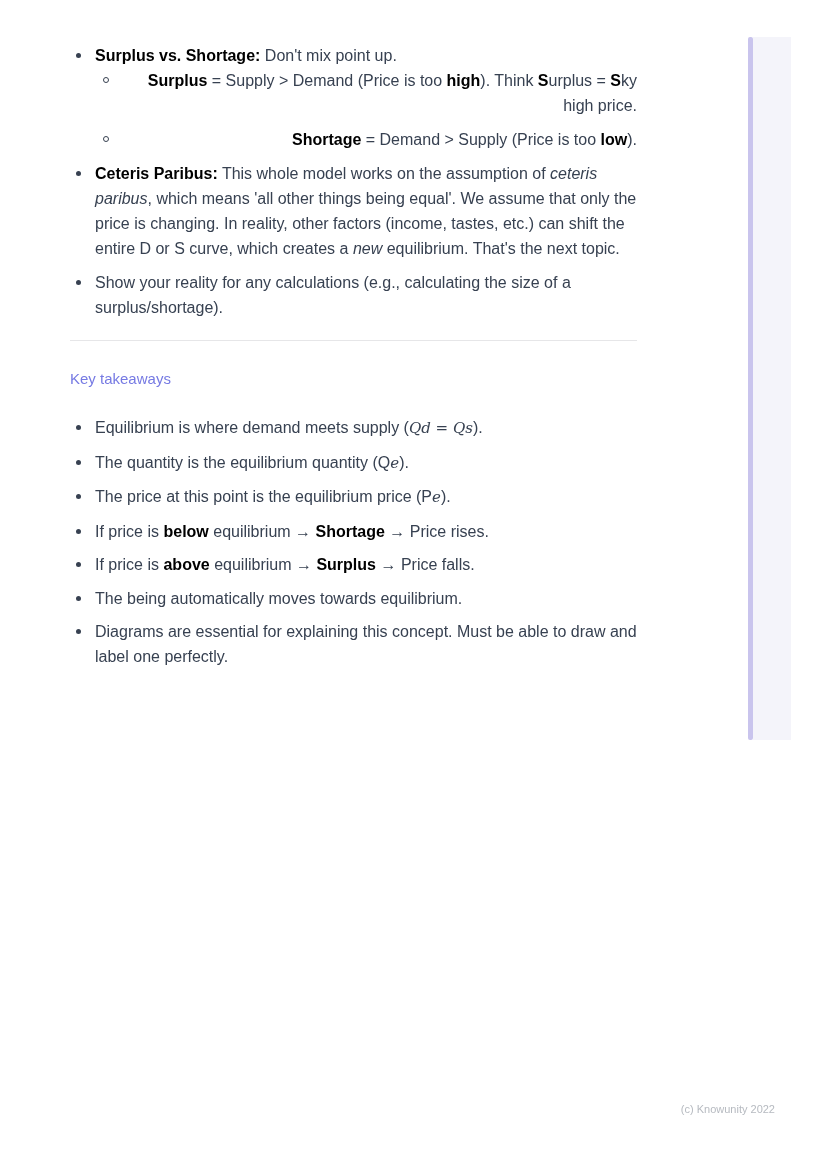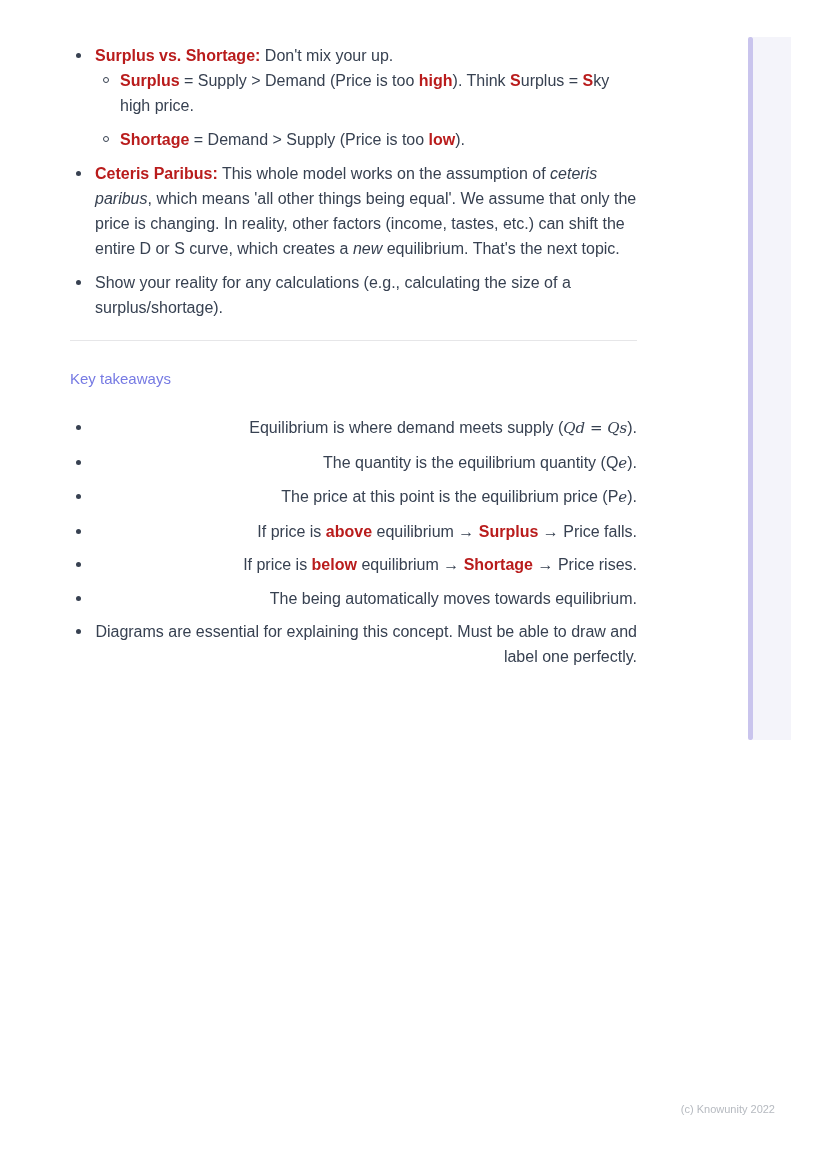--- a/index.html
+++ b/index.html
@@ -26,58 +26,57 @@
   }
   ul.main > li:first-child{margin-top:0;}
   ul.main > li::before{
     content:"";
     position:absolute;
     left:6px;top:10px;
     width:5px;height:5px;
     border-radius:50%;
     background:var(--body-color,#374151);
   }
-  ul.sub{list-style:none;margin:0 0 7px 0;padding:0;}
+  ul.sub{list-style:none;margin:0 0 7px 0;padding:0;text-align:right;}
   ul.sub > li{
     position:relative;
     padding-left:25px;
     margin-top:9px;
   }
   ul.sub > li:first-child{margin-top:0;}
   ul.sub > li::before{
     content:"";
     position:absolute;
     left:8px;top:9px;
     width:4px;height:4px;
     border-radius:50%;
     border:1.5px solid var(--body-color,#374151);
     background:transparent;
   }
-  .b{font-weight:700;color:#b91c1c;}
+  .b{font-weight:700;color:#000000;}
   .i{font-style:italic;}
   .m{font-family:"DejaVu Serif", serif;font-style:italic;font-size:15px;}
   hr.divider{
     border:none;
     border-top:1px solid var(--divider-color,#e6e6e8);
     margin:20px 0 0 0;
     width:567px;
   }
   h2.takeaways{
     margin:23px 0 0 0;
     font-size:15px;
     line-height:30px;
     font-weight:400;
     color:var(--heading-color,#767ae3);
   }
   ul.takeaways-list{list-style:none;margin:21px 0 0 0;padding:0;}
   ul.takeaways-list > li{
     position:relative;
     padding-left:25px;
     margin-top:8.5px;
-    text-align:right;
   }
   ul.takeaways-list > li:first-child{margin-top:0;}
   ul.takeaways-list > li::before{
     content:"";
     position:absolute;
     left:6px;top:10px;
     width:5px;height:5px;
     border-radius:50%;
     background:var(--body-color,#374151);
   }
@@ -108,38 +107,38 @@
     color:var(--footer-color,#b6bac0);
   }
 </style>
 </head>
 <body>
 
 <div class="page">
 
   <div class="content">
     <ul class="main">
-        <li><span class="b">Surplus vs. Shortage:</span><span> Don't mix your up.</span><ul class="sub">
+        <li><span class="b">Surplus vs. Shortage:</span><span> Don't mix point up.</span><ul class="sub">
             <li><span class="b">Surplus</span><span> = Supply &gt; Demand (Price is too </span><span class="b">high</span><span>). Think </span><span class="b">S</span><span>urplus = </span><span class="b">S</span><span>ky high price.</span></li>
             <li><span class="b">Shortage</span><span> = Demand &gt; Supply (Price is too </span><span class="b">low</span><span>).</span></li>
           </ul></li>
         <li><span class="b">Ceteris Paribus:</span><span> This whole model works on the assumption of </span><span class="i">ceteris paribus</span><span>, which means 'all other things being equal'. We assume that only the price is changing. In reality, other factors (income, tastes, etc.) can shift the entire D or S curve, which creates a </span><span class="i">new</span><span> equilibrium. That's the next topic.</span></li>
         <li><span>Show your reality for any calculations (e.g., calculating the size of a surplus/shortage).</span></li>
       </ul>
 
     <hr class="divider">
 
     <h2 class="takeaways">Key takeaways</h2>
 
     <ul class="takeaways-list">
         <li><span>Equilibrium is where demand meets supply (</span><span class="m">Qd = Qs</span><span>).</span></li>
         <li><span>The quantity is the equilibrium quantity (Q</span><span class="m">e</span><span>).</span></li>
         <li><span>The price at this point is the equilibrium price (P</span><span class="m">e</span><span>).</span></li>
+        <li><span>If price is </span><span class="b">below</span><span> equilibrium → </span><span class="b">Shortage</span><span> → Price rises.</span></li>
         <li><span>If price is </span><span class="b">above</span><span> equilibrium → </span><span class="b">Surplus</span><span> → Price falls.</span></li>
-        <li><span>If price is </span><span class="b">below</span><span> equilibrium → </span><span class="b">Shortage</span><span> → Price rises.</span></li>
         <li><span>The being automatically moves towards equilibrium.</span></li>
         <li><span>Diagrams are essential for explaining this concept. Must be able to draw and label one perfectly.</span></li>
       </ul>
   </div>
 
   <div class="scroll-strip">
     <div class="scroll-thumb"></div>
     <div class="scroll-track"></div>
   </div>
 

